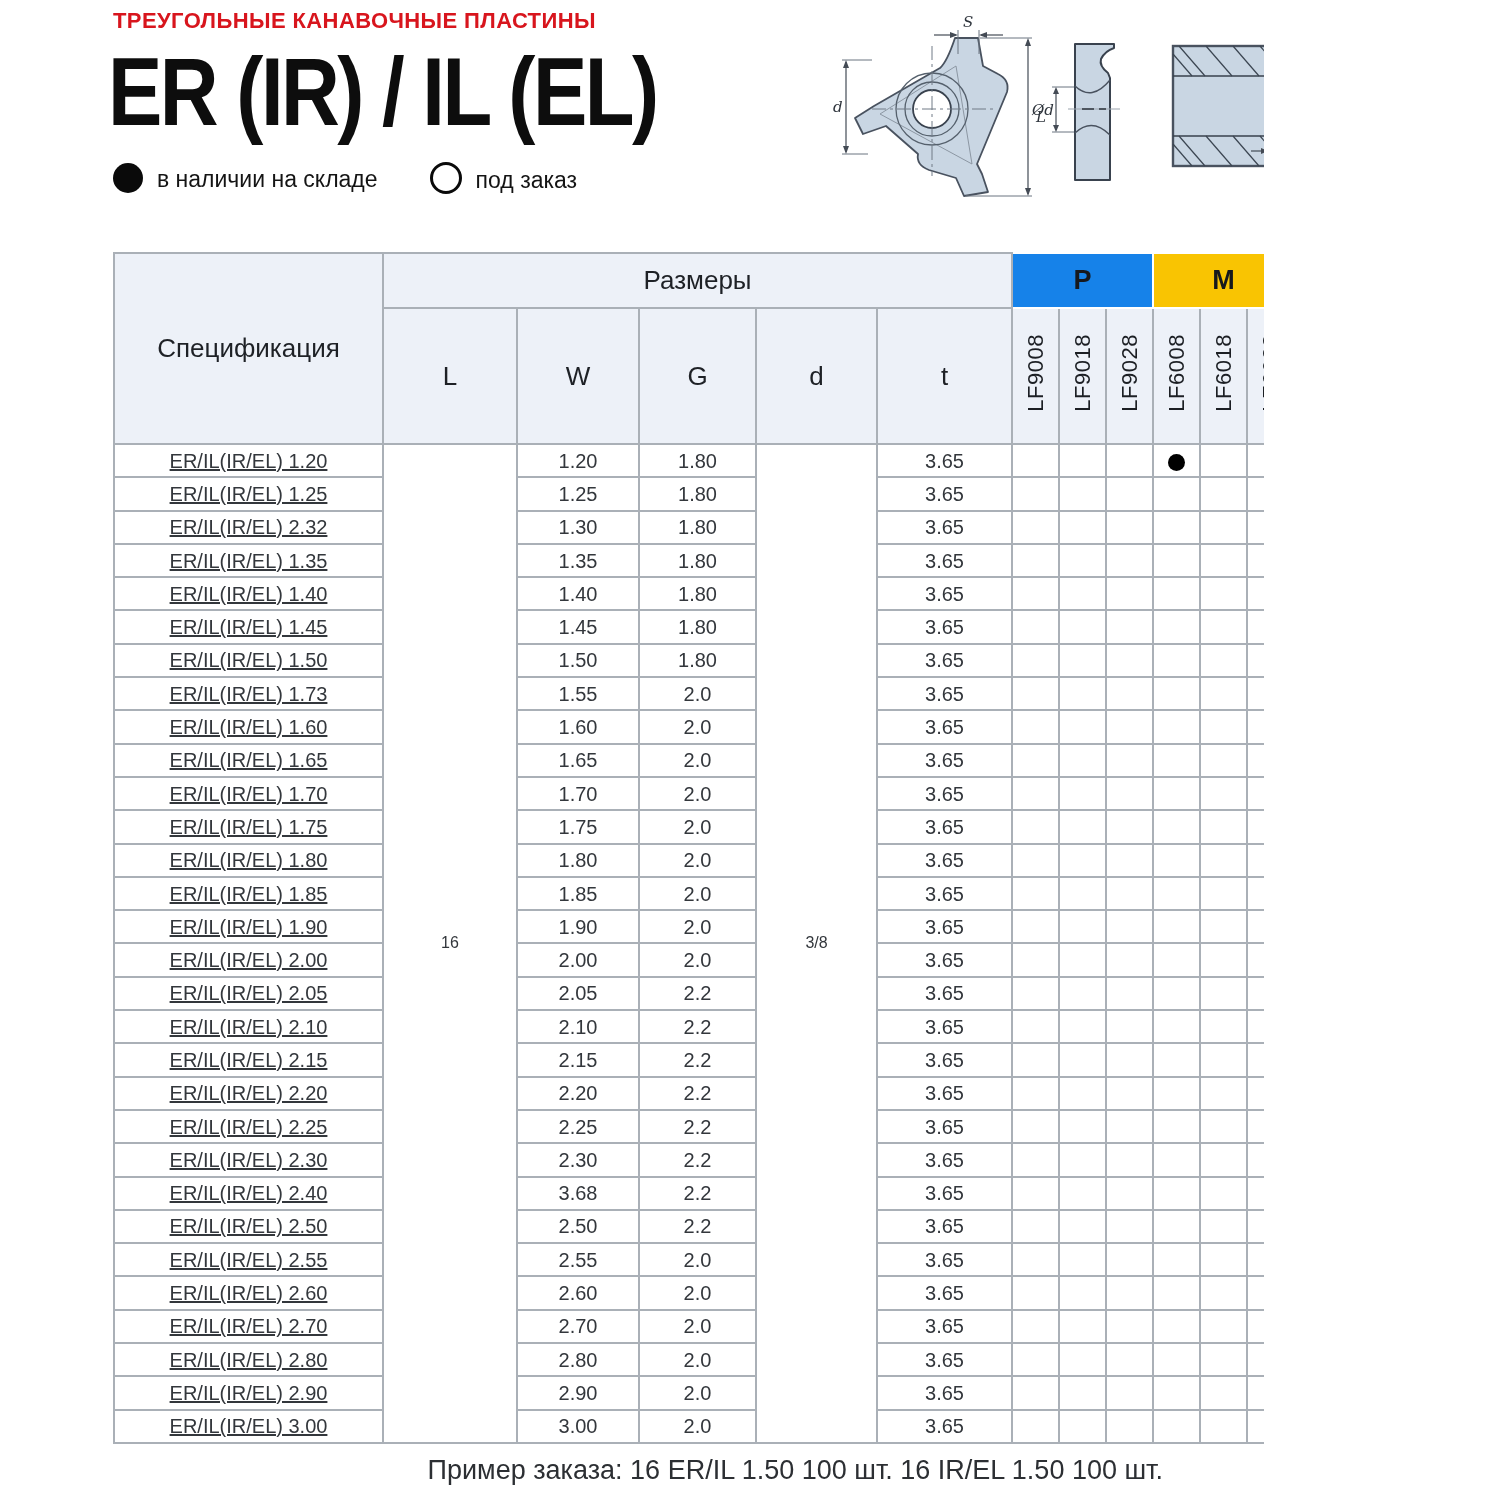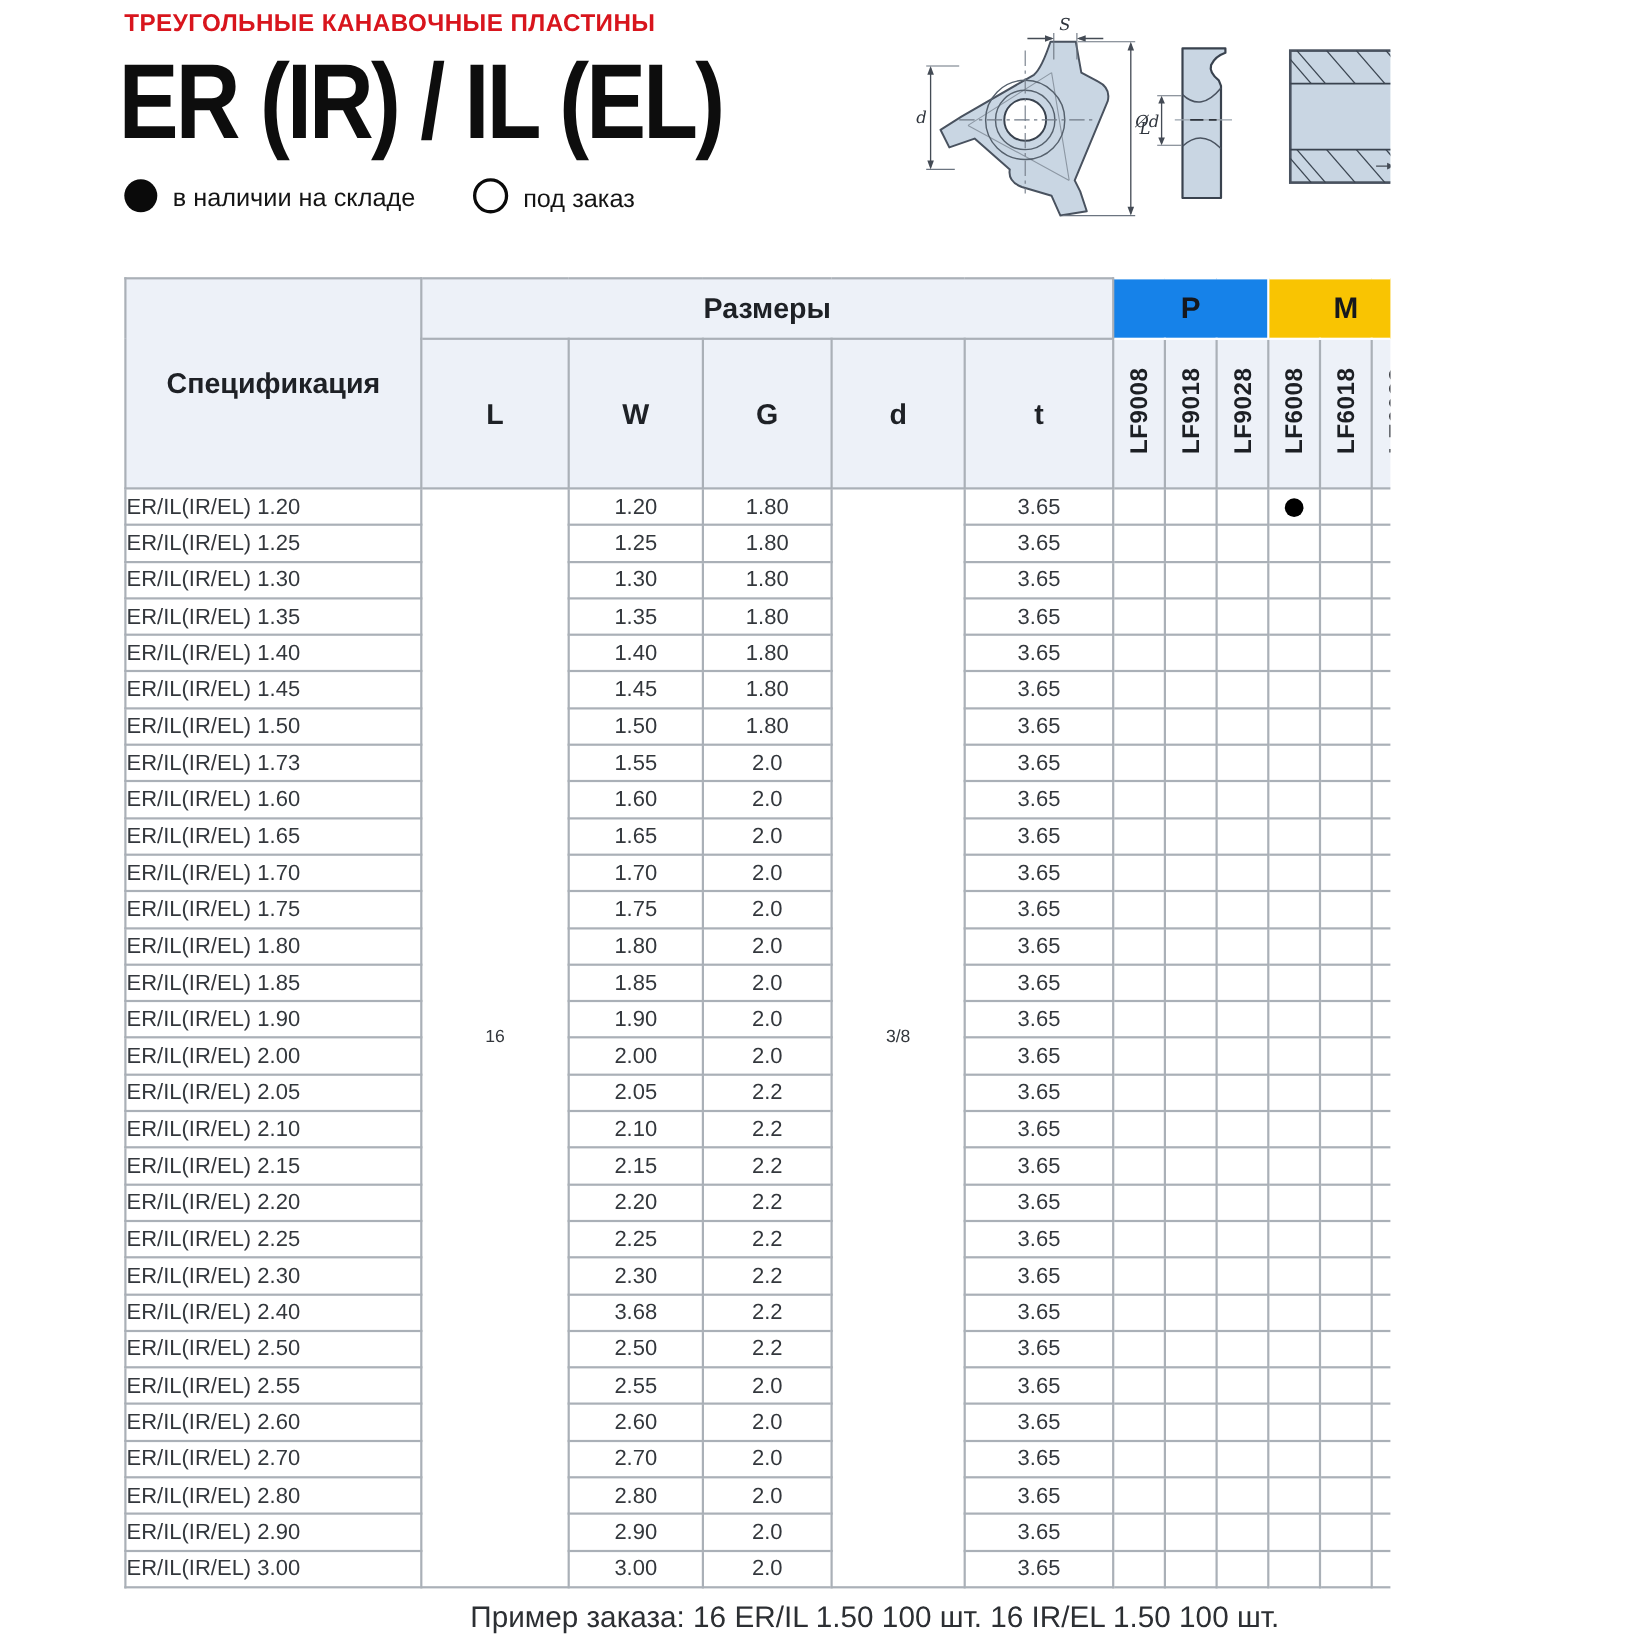--- a/index.html
+++ b/index.html
@@ -16,31 +16,31 @@
   .legend .item{display:flex;align-items:flex-end;gap:14px;margin-right:38px;}
   .dot-filled{width:30px;height:30px;border-radius:50%;background:#0a0a0a;flex:0 0 auto;}
   .dot-empty{width:26px;height:26px;border-radius:50%;background:#fff;border:3px solid #0a0a0a;flex:0 0 auto;}
 
   .drawing{position:absolute;}
 
   
   .tbl-wrap{position:absolute;left:113px;top:252px;}
   table.spec{border-collapse:collapse;table-layout:fixed;width:1274px;}
   table.spec th,table.spec td{border:2px solid #aab0b7;padding:0;}
-  thead th{background:#edf1f8;font-weight:bold;color:#1e2126;}
+  thead th{background:#edf1f8;font-weight:normal;color:#1e2126;}
   th.spec-h{font-size:26px;height:189px;}
   th.sizes-h{font-size:26px;height:53px;}
   th.group-h{font-size:27px;font-weight:bold;color:#16181d;border:2px solid #ffffff !important;}
   th.size-col-h{font-size:26px;height:134px;}
   th.grade-h{font-size:22px;}
   th.grade-h span{display:inline-block;writing-mode:vertical-rl;transform:rotate(180deg);
                   letter-spacing:.5px;color:#1c1f24;}
   tbody td{height:31.3px;font-size:20px;color:#33373c;text-align:center;background:#fff;
            line-height:1;}
-  td.spec-cell{text-align:left;padding-left:28px;}
+  td.spec-cell{text-align:center;padding-left:28px;text-decoration:underline;}
   td.merged-cell{font-size:16px;}
   .stock-dot{display:inline-block;width:17px;height:17px;border-radius:50%;background:#000;
              vertical-align:middle;}
 
   .order-example{position:absolute;right:101px;top:1455px;font-size:27px;color:#2c2f33;}
 
   svg text.dim{font-family:"DejaVu Serif",serif;font-style:italic;font-size:15px;fill:#2e343c;}
 </style>
 </head>
 <body>
@@ -212,21 +212,21 @@
             <td class="grade-cell"></td>
             <td class="grade-cell"></td>
             <td class="grade-cell"></td>
             <td class="grade-cell"></td>
             <td class="grade-cell"></td>
             <td class="grade-cell"></td>
             <td class="grade-cell"></td>
             <td class="grade-cell"></td>
           </tr>
           <tr>
-            <td class="spec-cell">ER/IL(IR/EL) 1.30</td>
+            <td class="spec-cell">ER/IL(IR/EL) 2.32</td>
             <td>1.30</td>
             <td>1.80</td>
             <td>3.65</td>
             <td class="grade-cell"></td>
             <td class="grade-cell"></td>
             <td class="grade-cell"></td>
             <td class="grade-cell"></td>
             <td class="grade-cell"></td>
             <td class="grade-cell"></td>
             <td class="grade-cell"></td>

